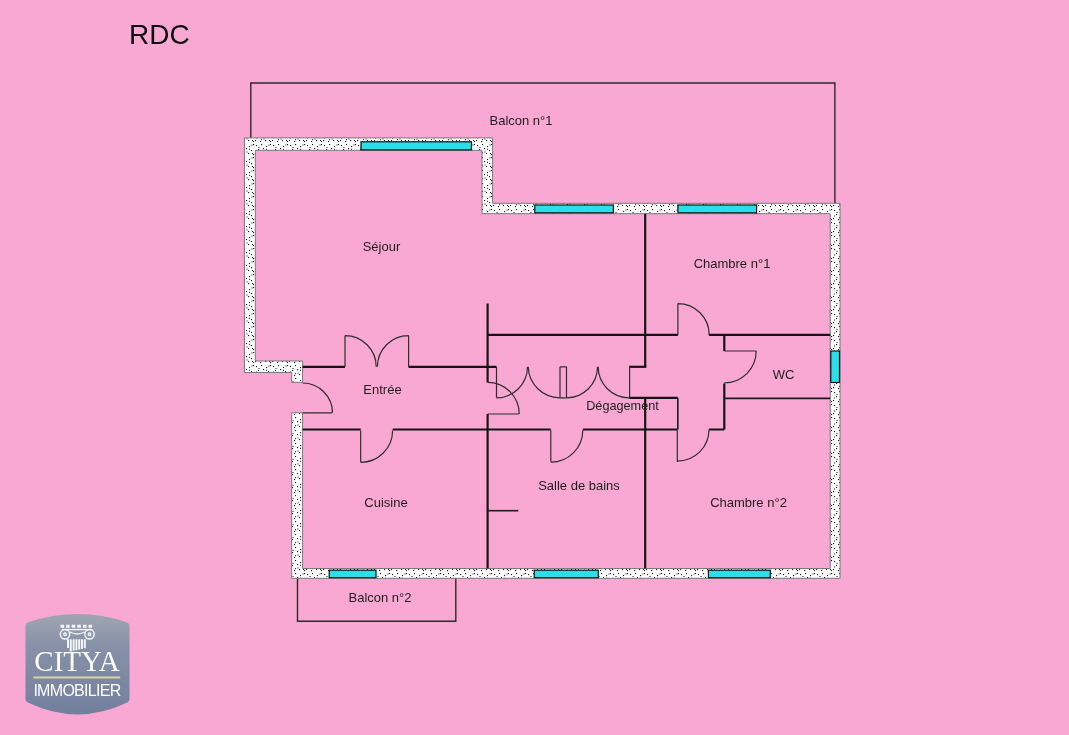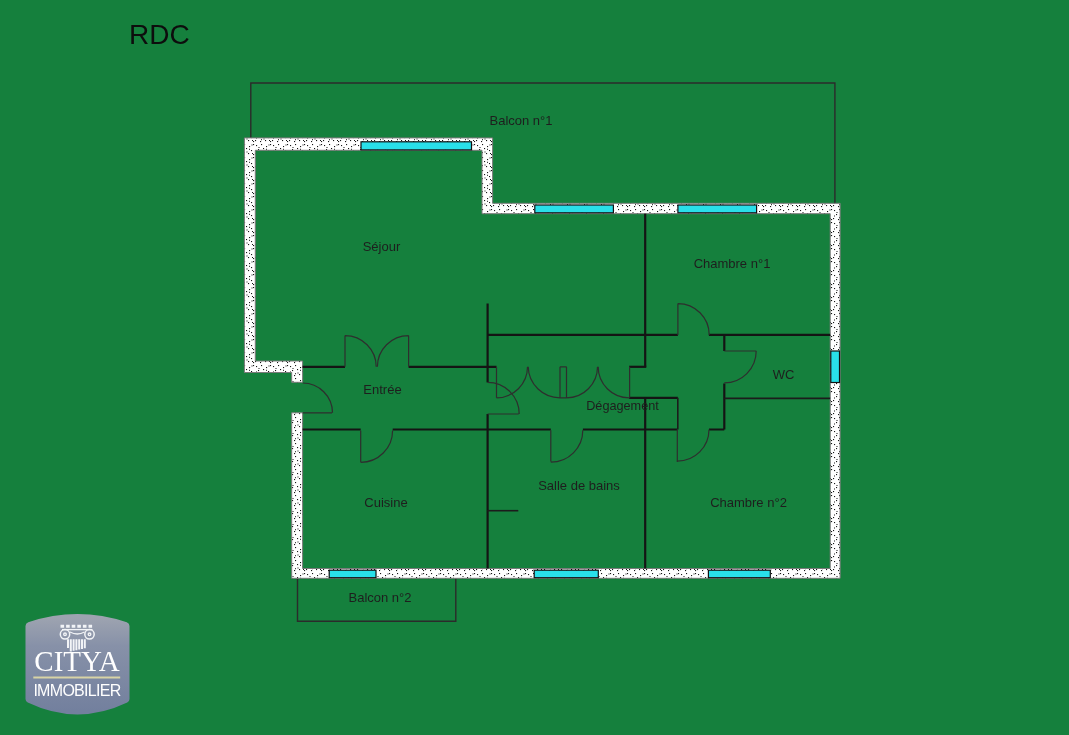--- a/index.html
+++ b/index.html
@@ -1,16 +1,16 @@
 <!DOCTYPE html>
 <html><head>
 <meta charset="utf-8">
 <style>
   html,body{margin:0;padding:0;background:#ffffff;}
-  .page{position:relative;width:1069px;height:735px;background:#15803d;overflow:hidden;
+  .page{position:relative;width:1069px;height:735px;background:#f9a8d4;overflow:hidden;
         font-family:"Liberation Sans", sans-serif;}
   svg text.lbl{font-family:"Liberation Sans", sans-serif;fill:#1e1e1e;}
 </style>
 </head>
 <body>
 <div class="page">
 <svg width="1069" height="735" viewBox="0 0 1069 735">
 <defs>
 <pattern id="stip" width="17" height="13" patternUnits="userSpaceOnUse">
   <rect width="17" height="13" fill="#ffffff"></rect>

